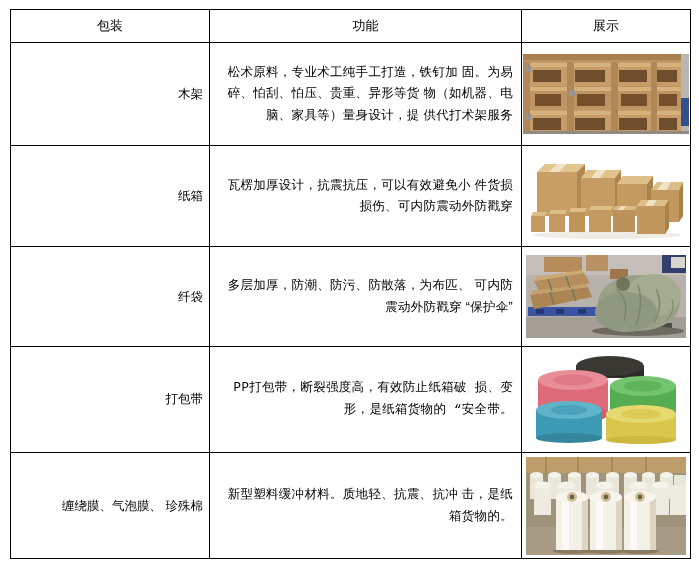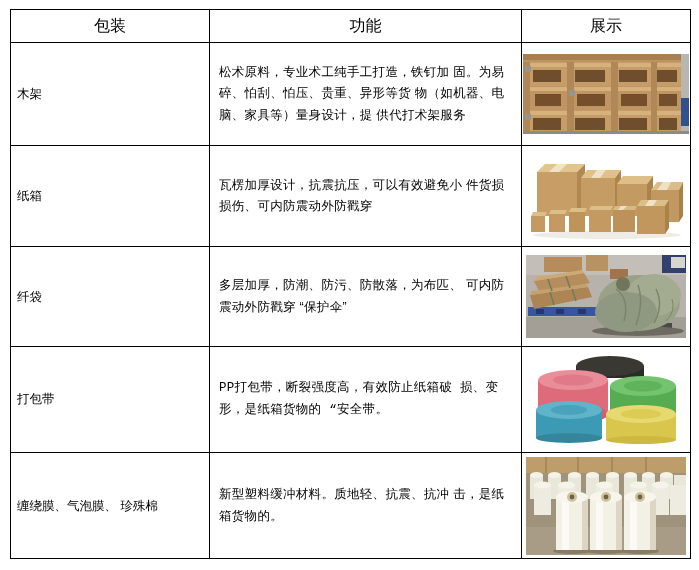--- a/index.html
+++ b/index.html
@@ -13,27 +13,27 @@
     width:680px;border-collapse:collapse;table-layout:fixed;
     background:#fff;
   }
   .pack-table th,.pack-table td{
     border:1px solid #000;
     vertical-align:middle;
     font-weight:normal;
     overflow:hidden;
   }
   .pack-table th{
-    font-size:16px;text-align:center;height:32px;padding:0;
+    font-size:13px;text-align:center;height:32px;padding:0;
   }
   td.col-pkg{
-    text-align:left;font-size:12.5px;padding:0 6px;line-height:20px;
+    text-align:right;font-size:12.5px;padding:0 6px;line-height:20px;
   }
   td.col-func{
-    font-size:12.5px;line-height:21.5px;padding:2px 8px 2px 9px;text-align:left;
+    font-size:12.5px;line-height:21.5px;padding:2px 8px 2px 9px;text-align:right;
     letter-spacing:0.3px;
   }
   td.col-photo{text-align:center;padding:0;}
   td.col-photo svg{display:block;margin:0 auto;}
   tr.r1{height:103px;}
   tr.r2{height:101px;}
   tr.r3{height:100px;margin-left:8px;}
   tr.r4{height:106px;font-family:Liberation Mono, monospace;}
   tr.r5{height:106px;margin-top:48px;}
 </style>

